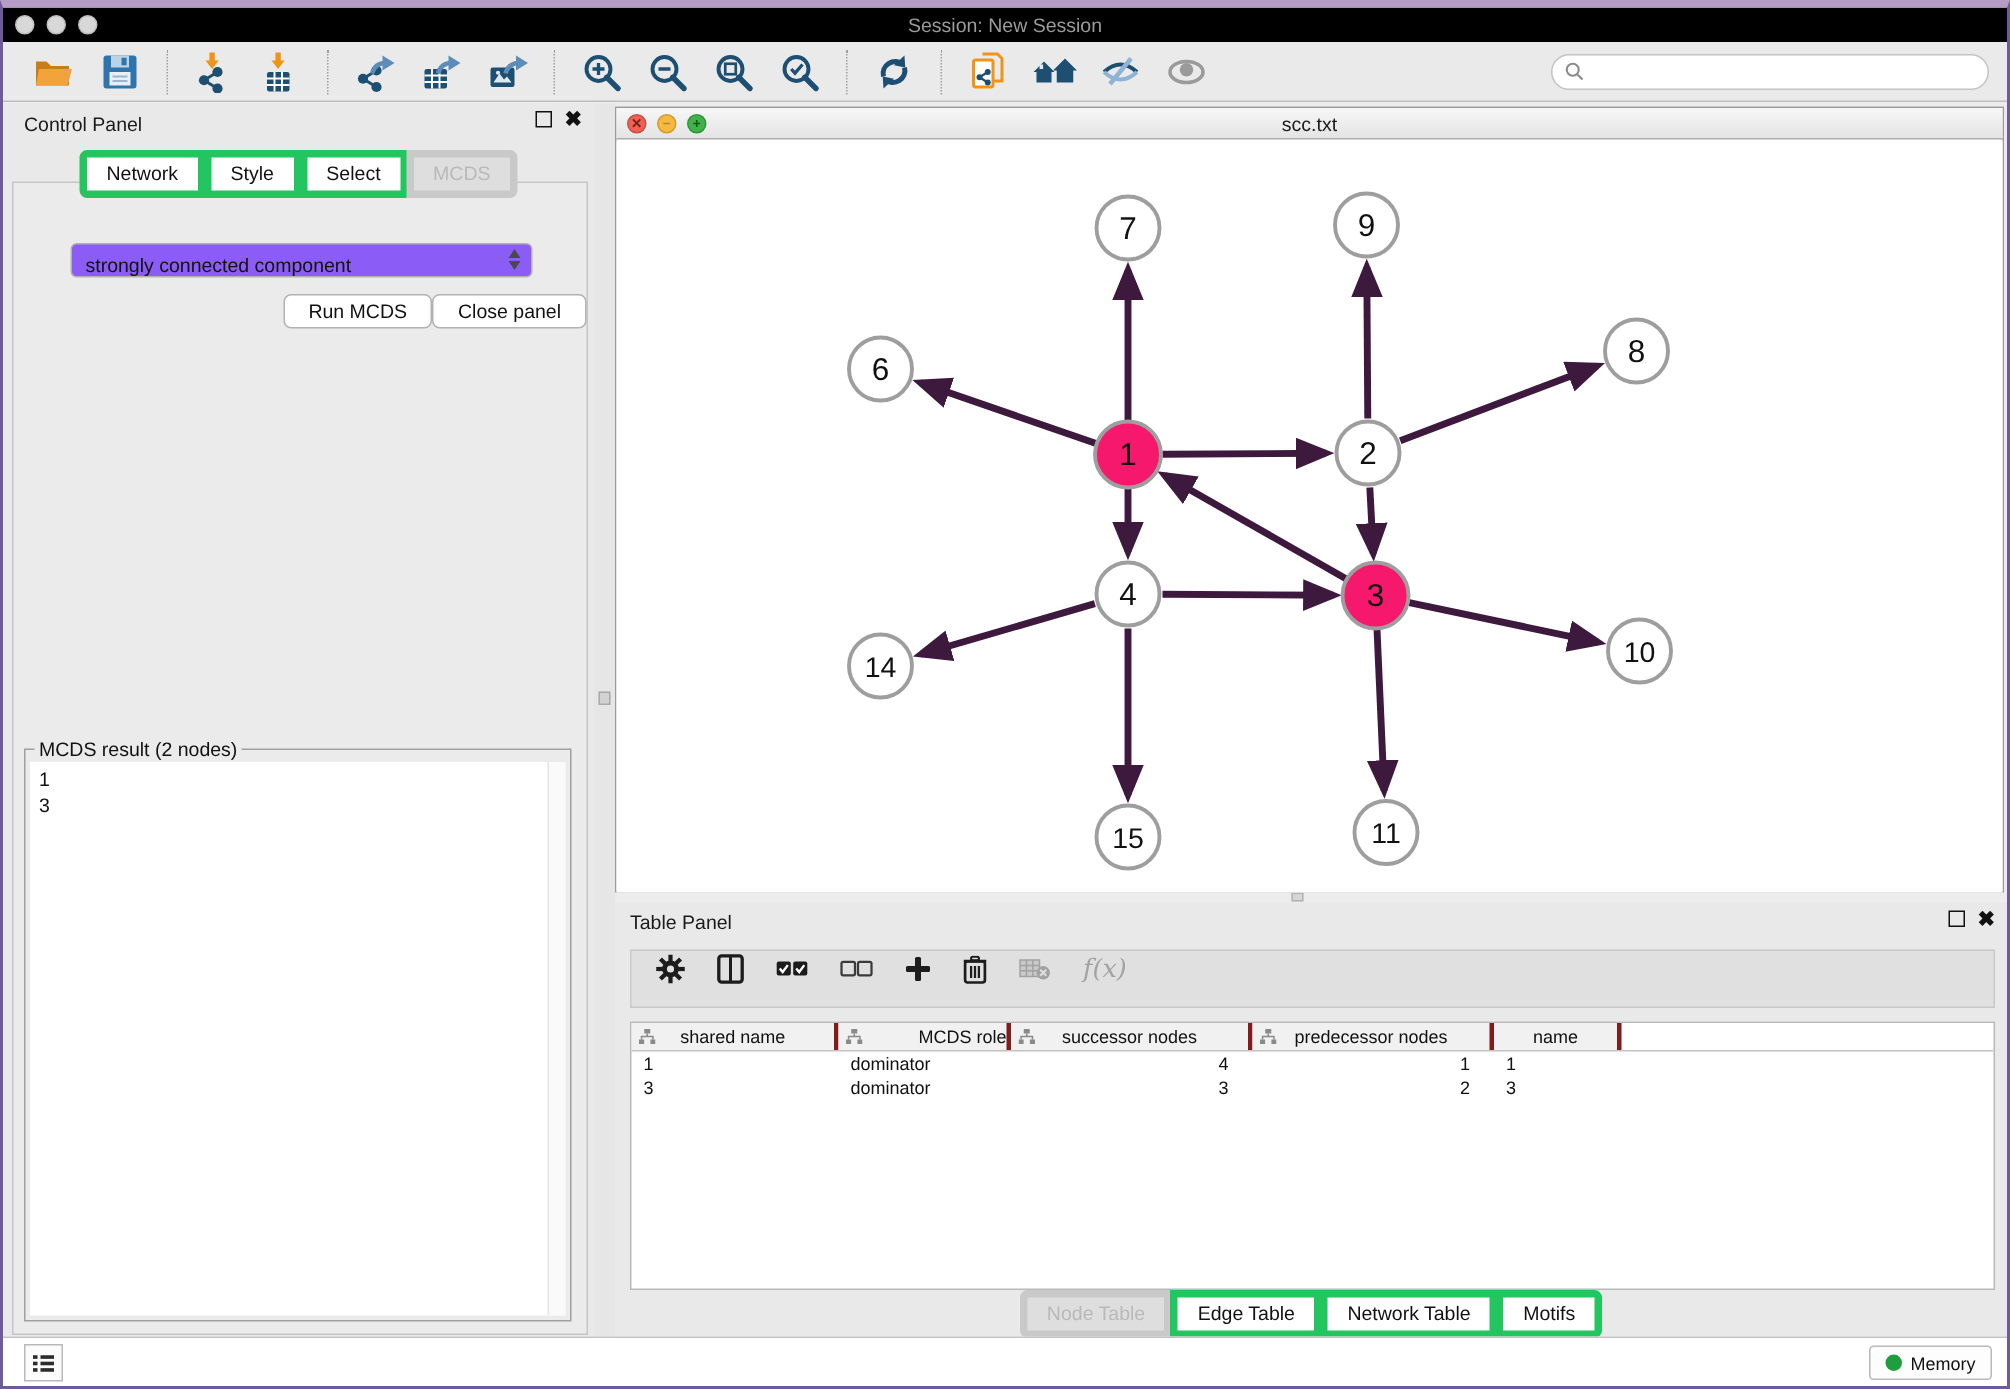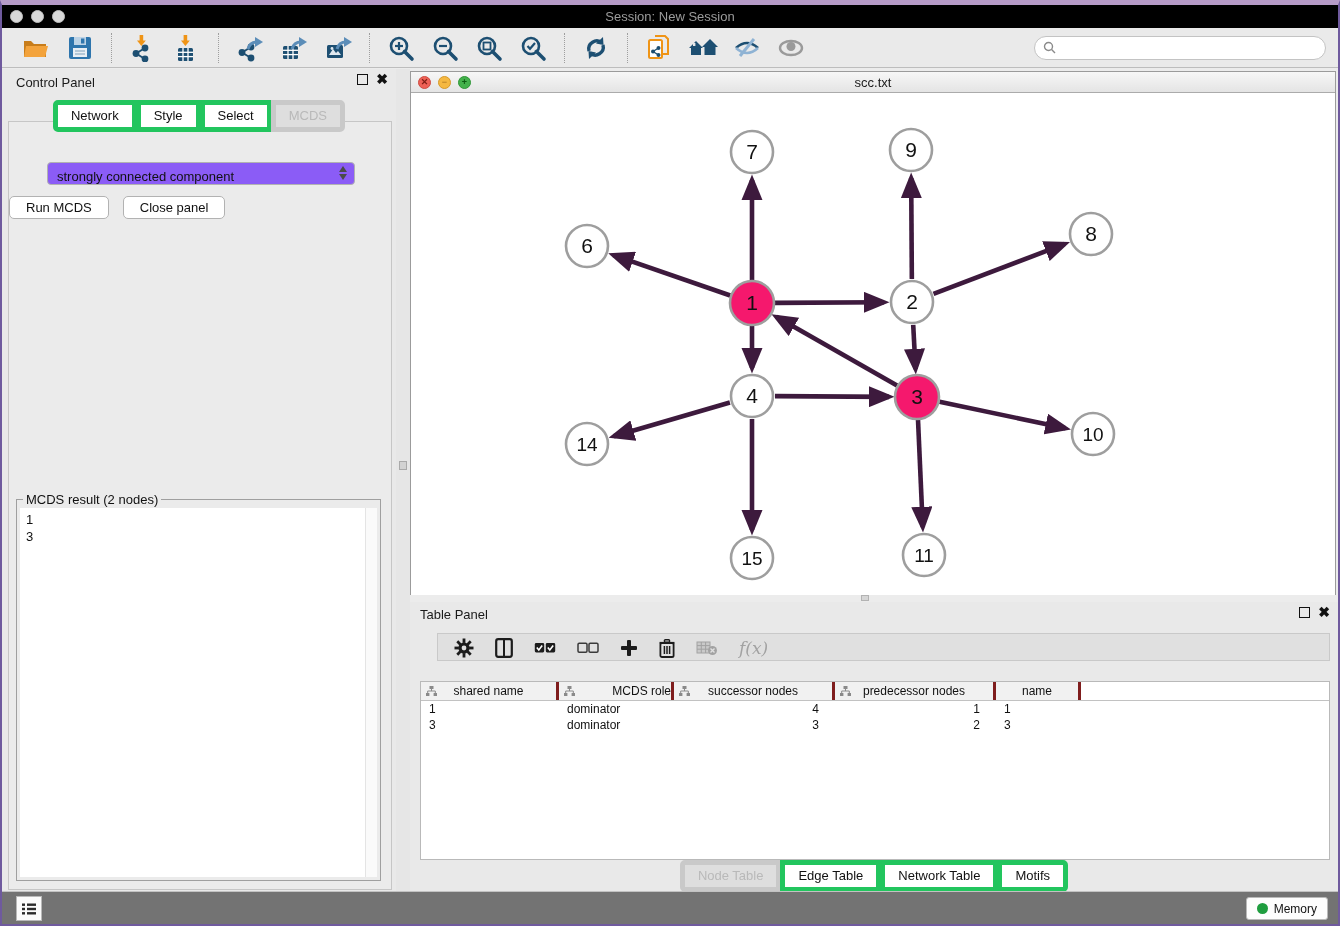--- a/index.html
+++ b/index.html
@@ -38,21 +38,21 @@
   .seg-tab.last { border-radius:0 5px 5px 0;text-align:center; }
   .seg-tab.selected { background:#dedede; color:#b9b9b9; border-color:#c9c9c9; }
 
   #cp-tabs { position:absolute; left:0; right:0; top:31px; text-align:center; z-index:2; }
   #cp-content { position:absolute; left:6px; right:4px; top:52px; bottom:8px; border:1px solid #c6c6c6; background:#ebebeb; }
   #opt-label { position:absolute; left:0; right:0; top:18px; text-align:center; font-size:13px; color:#111; }
   #opt-select { position:absolute; left:38px; right:36px; top:40px; height:23px; background:#8b5cf6;
                 border:1px solid #b2b2b2; border-radius:4px; display:flex; align-items:flex-end; font-size:13px;
                 padding-left:9px; color:#111; }
   #opt-stepper { position:absolute; right:7px; top:3px; display:flex; flex-direction:column; gap:2px; align-items:center; }
-  #cp-buttons { position:absolute; left:0; right:0; top:74px; display:flex; justify-content:flex-start; gap:14px; }
+  #cp-buttons { position:absolute; left:0; right:0; top:74px; display:flex; justify-content:flex-end; }
   .cp-btn { height:23px; background:#fff; border:1px solid #b2b2b2; border-radius:5px; font-size:13px;
             padding:0 16px; display:flex; align-items:center; color:#111; }
 
   #result-group { position:absolute; left:7px; right:10px; top:377px; bottom:8px; border:1px solid #9f9f9f; }
   #result-legend { position:absolute; left:6px; top:-8px; background:#ebebeb; padding:0 3px; font-size:13px; color:#111; }
   #result-area { position:absolute; left:3px; right:3px; top:8px; bottom:3px; background:#fff; overflow:hidden; }
   #result-track { position:absolute; right:0; top:0; bottom:0; width:12px; background:#fafafa; border-left:1px solid #e4e4e4; }
   .result-line { font-size:13px; color:#111; padding-left:6px; line-height:17px; }
   #result-area .result-line:first-child { padding-top:3px; }
 
@@ -72,38 +72,38 @@
   #nf-close { background:#ee6156; border:1px solid #ce4c41; color:#7e1d14; }
   #nf-min   { background:#f5b841; border:1px solid #d69a2b; color:#89591288; }
   #nf-max   { background:#43b14b; border:1px solid #2f9637; color:#0c5b12; }
   #nf-title { position:absolute; left:0; right:0; text-align:center; font-size:13px; color:#1a1a1a; }
   #graph-canvas { position:absolute; left:0; top:22px; width:924px; height:501px; background:#fff; }
 
   
   #table-panel { position:absolute; left:408px; top:597px; right:0; height:296px; background:#e9e9e9; }
   #tp-header { position:absolute; left:0; top:0; right:0; height:24px; display:flex; align-items:center; }
   #tp-title { font-size:13px; color:#1a1a1a; margin-left:10px; }
-  #tp-toolbar { position:absolute; left:10px; right:8px; top:31px; height:28px; background:#e0e0e0;
-                border:1px solid #c9c9c9; display:flex; align-items:flex-end; padding-left:16px; gap:21px;margin-left:17px; }
+  #tp-toolbar { position:absolute; left:10px; right:8px; top:31px; height:39px; background:#e0e0e0;
+                border:1px solid #c9c9c9; display:flex; align-items:flex-start; padding-left:16px; gap:21px; }
   .tp-icon { display:flex; align-items:center; justify-content:center; height:24px; }
   .fx-label { font-family:"DejaVu Serif", serif; font-style:italic; font-size:17px; color:#a2a2a2; }
 
   #data-table { position:absolute; left:10px; right:8px; top:79px; height:179px; background:#fff;
                 border:1px solid #b9b9b9; overflow:hidden; }
   #dt-header { display:flex; height:19px; border-bottom:1px solid #c2c2c2; }
   .dt-hcell { background:#f1f1f1; border-right:3px solid #7f1d1d; display:flex; align-items:center;
               justify-content:center; gap:5px; font-size:12px; color:#111; position:relative; }
   .dt-hcell .tree-ic { position:absolute; left:5px; top:4px; }
   .dt-row { display:flex; height:16px; }
   .dt-cell { font-size:12px; color:#111; overflow:hidden; white-space:nowrap; line-height:16px; }
 
   #tp-tabs { position:absolute; left:0; right:0; bottom:6px; text-align:center; }
 
   
-  #status-bar { position:absolute; left:0; bottom:0; width:100%; height:33px; background:#737373; border-top:1px solid #c2c2c2; }
+  #status-bar { position:absolute; left:0; bottom:0; width:100%; height:33px; background:#ffffff; border-top:1px solid #c2c2c2; }
   #list-btn { position:absolute; left:14px; top:4px; width:26px; height:25px; background:#fbfbfb;
               border:1px solid #b9b9b9; display:flex; align-items:center; justify-content:center; }
   #memory-btn { position:absolute; right:10px; top:5px; height:23px; background:#fdfdfd; border:1px solid #b9b9b9;
                 border-radius:3px; display:flex; align-items:center; gap:6px; padding:0 10px; font-size:12px; color:#111; }
   #memory-dot { width:11px; height:11px; border-radius:50%; background:#1f9d3f; }
 </style>
 </head>
 <body>
 
 <div id="app">

